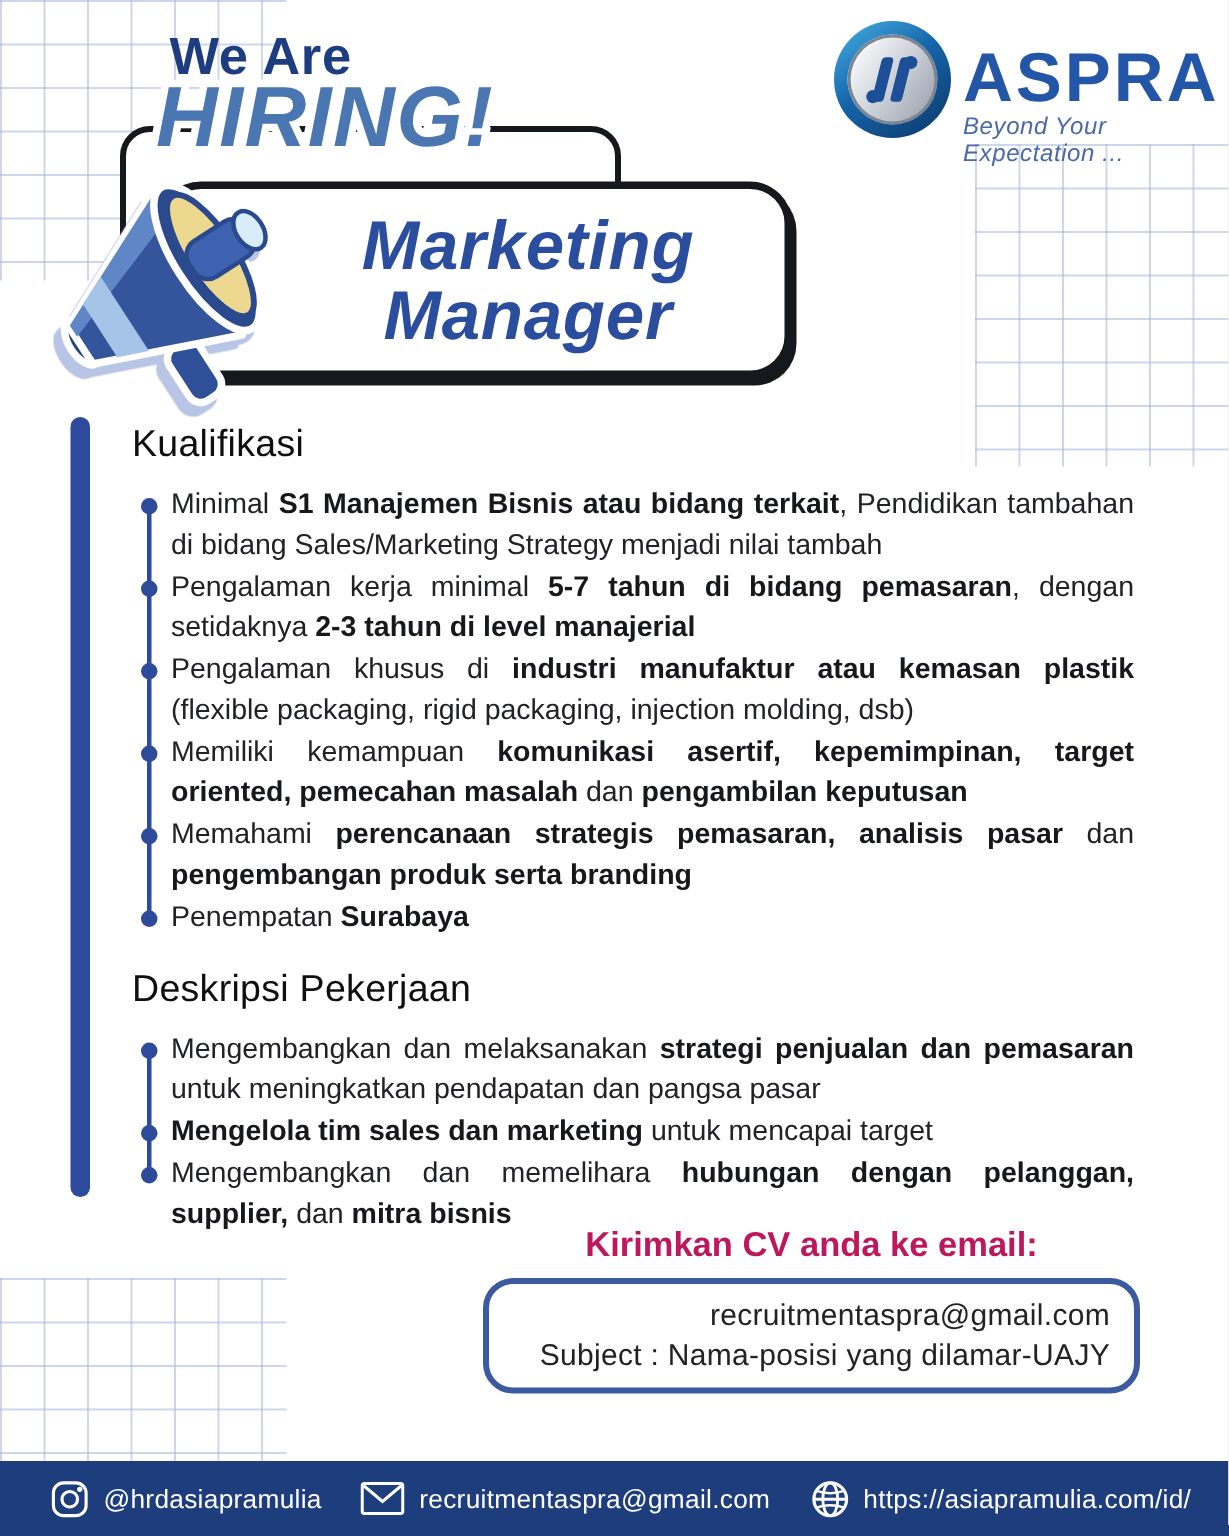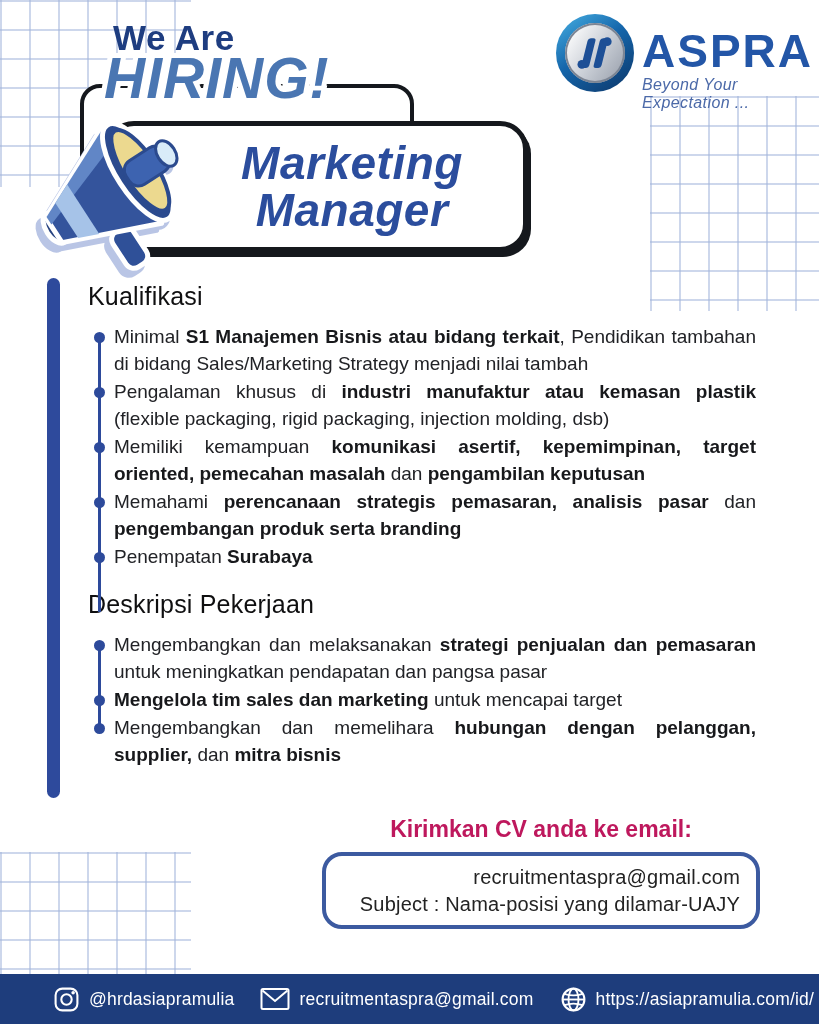--- a/index.html
+++ b/index.html
@@ -103,21 +103,21 @@
     box-sizing:border-box;z-index:2;
     display:flex;flex-direction:column;justify-content:center;
     padding:4px 16px;text-align:right;
     font-size:20px;line-height:27px;color:#232323;letter-spacing:.2px;
   }
 
   
   .footer{
     position:absolute;left:0;top:974px;width:819px;height:50px;
     background:#1e3d7c;display:flex;align-items:center;
-    padding-left:53px;box-sizing:border-box;gap:26px;z-index:5;
+    padding-left:33px;box-sizing:border-box;gap:26px;z-index:5;
   }
   .footer-item{display:flex;align-items:center;gap:9px;color:#ffffff;}
   .footer-label{font-size:17.5px;letter-spacing:.2px;}
 </style>
 </head>
 <body>
 
 <div class="page">
 
   <div class="grid grid-tl"></div>
@@ -179,20 +179,26 @@
         <div class="tl-item">
           <div class="tl-marker">
             <div class="tl-dot"></div>
           </div>
           <div class="tl-text">Minimal <b>S1 Manajemen Bisnis atau bidang terkait</b>, Pendidikan tambahan di bidang Sales/Marketing Strategy menjadi nilai tambah</div>
         </div>
         <div class="tl-item">
           <div class="tl-marker">
             <div class="tl-dot"></div>
           </div>
+          <div class="tl-text">Pengalaman kerja minimal <b>5-7 tahun di bidang pemasaran</b>, dengan setidaknya <b>2-3 tahun di level manajerial</b></div>
+        </div>
+        <div class="tl-item">
+          <div class="tl-marker">
+            <div class="tl-dot"></div>
+          </div>
           <div class="tl-text">Pengalaman khusus di <b>industri manufaktur atau kemasan plastik</b> (flexible packaging, rigid packaging, injection molding, dsb)</div>
         </div>
         <div class="tl-item">
           <div class="tl-marker">
             <div class="tl-dot"></div>
           </div>
           <div class="tl-text">Memiliki kemampuan <b>komunikasi asertif, kepemimpinan, target oriented, pemecahan masalah</b> dan <b>pengambilan keputusan</b></div>
         </div>
         <div class="tl-item">
           <div class="tl-marker">

